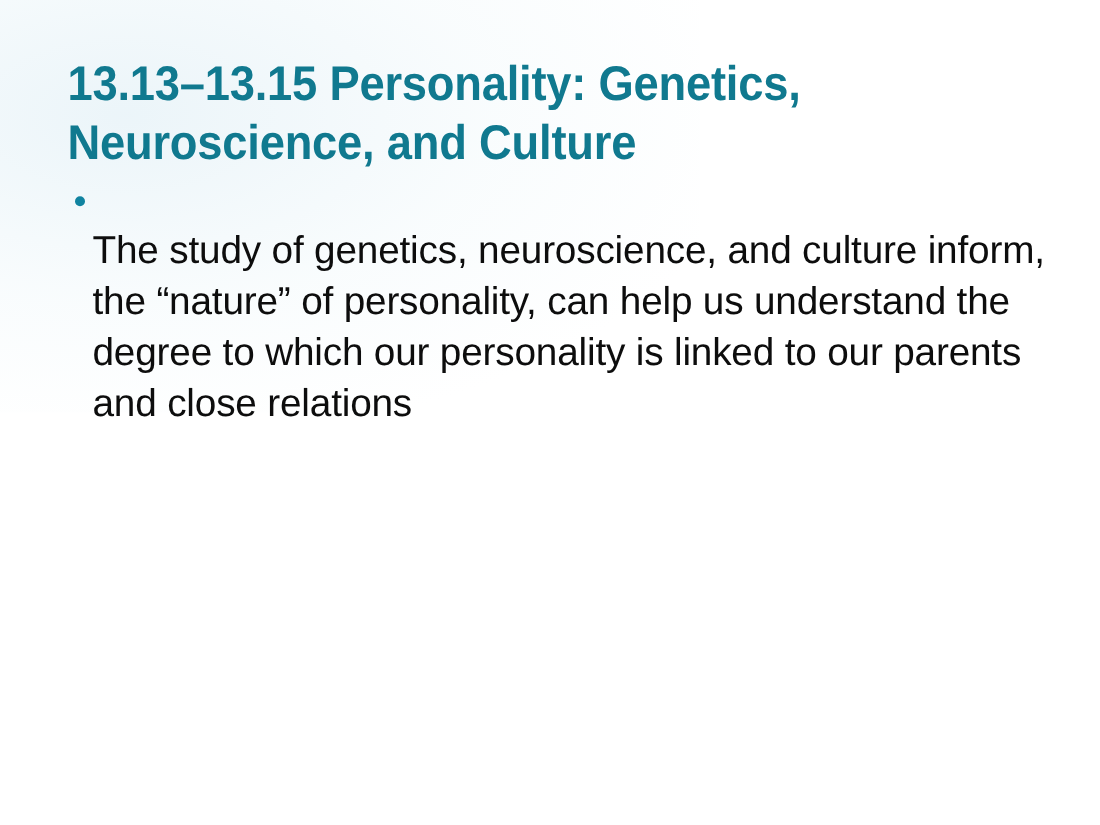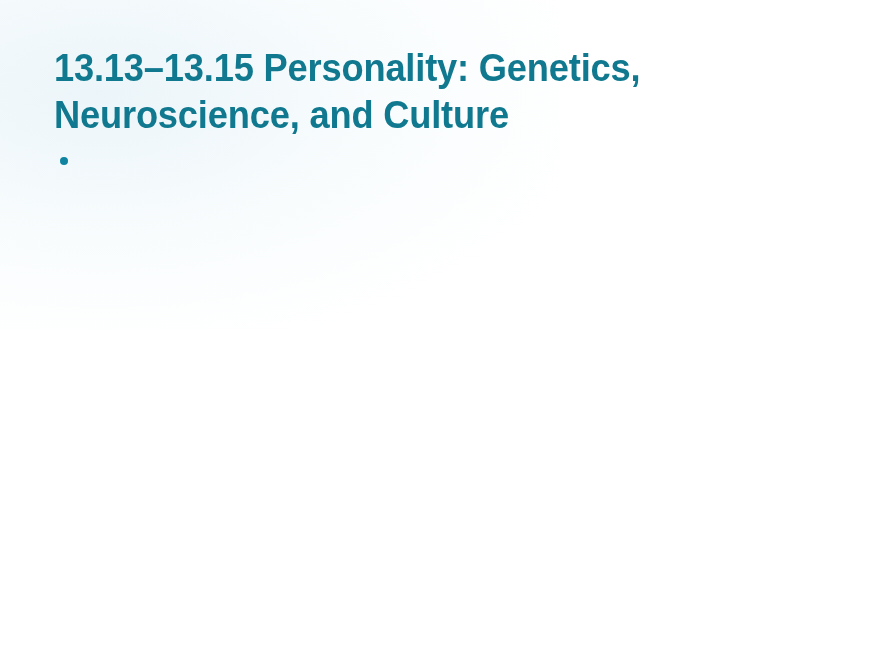--- a/index.html
+++ b/index.html
@@ -101,17 +101,18 @@
   <div class="slide-bg-wash"></div>
 
   <h1 class="slide-title">13.13–13.15 Personality: Genetics, Neuroscience, and Culture</h1>
 
   <div class="body-block">
 
     <div class="bullet-row">
       <span class="bullet-marker">
         <span class="bullet-dot"></span>
       </span>
+      <p class="bullet-text">The study of genetics, neuroscience, and culture inform, the “nature” of personality, can help us understand the degree to which our personality is linked to our parents and close relations</p>
     </div>
 
   </div>
 
 </div>
 
 </body></html>

